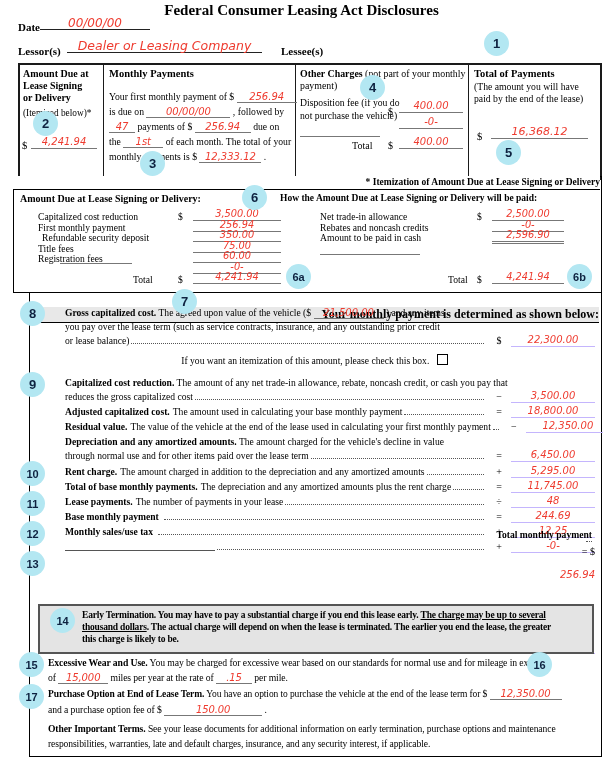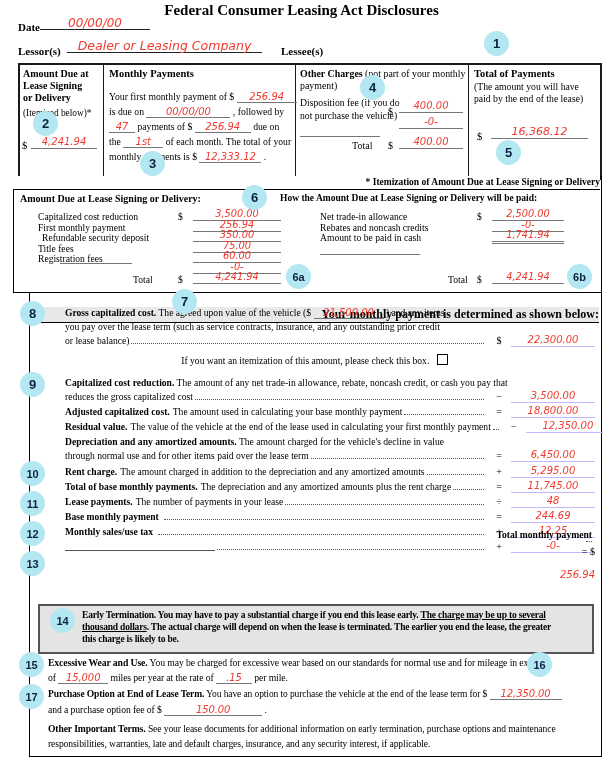--- a/index.html
+++ b/index.html
@@ -136,21 +136,21 @@
   <span class="line sm" style="left:178px;top:273px;">$</span>
   <span class="afill hw" style="left:193px;top:271px;width:88px;font-size:9.8px;">4,241.94</span>
   <div class="badge d2" style="left:286px;top:264px">6a</div>
 
   <span class="line sm" style="left:320px;top:210px;">Net trade-in allowance</span>
   <span class="line sm" style="left:477px;top:210px;">$</span>
   <span class="afill hw" style="left:492px;top:208px;width:72px;font-size:9.8px;">2,500.00</span>
   <span class="line sm" style="left:320px;top:220.5px;">Rebates and noncash credits</span>
   <span class="afill hw" style="left:492px;top:218.5px;width:72px;font-size:9.8px;">-0-</span>
   <span class="line sm" style="left:320px;top:231px;">Amount to be paid in cash</span>
-  <span class="afill hw" style="left:492px;top:229px;width:72px;font-size:9.8px;">1,741.94</span>
+  <span class="afill hw" style="left:492px;top:229px;width:72px;font-size:9.8px;">2,596.90</span>
   <div class="abs" style="left:492px;top:234px;width:72px;height:9px;border-bottom:1px solid #777;"></div>
   <div class="abs" style="left:320px;top:245px;width:100px;height:9px;border-bottom:1px solid #777;"></div>
   <span class="line sm" style="left:448px;top:273px;">Total</span>
   <span class="line sm" style="left:477px;top:273px;">$</span>
   <span class="afill hw" style="left:492px;top:271px;width:72px;font-size:9.8px;">4,241.94</span>
   <div class="badge d2" style="left:567px;top:264px">6b</div>
 
   <div class="box" style="left:29px;top:292px;width:571px;height:463px;"></div>
   <div class="graybar" style="left:30px;top:293px;width:569px;height:15px;font-size:12px;line-height:15px;margin-top:14px;">Your monthly payment is determined as shown below:</div>
   <div class="badge" style="left:172px;top:289px">7</div>

